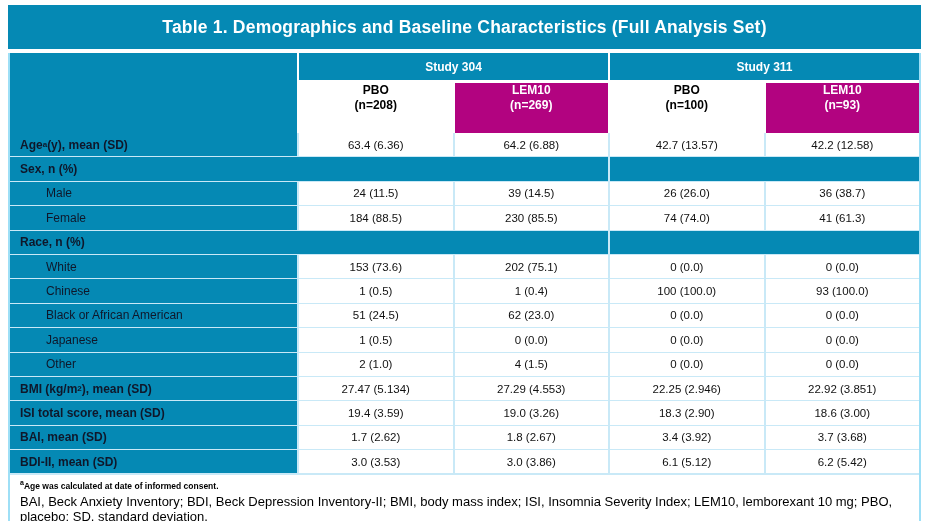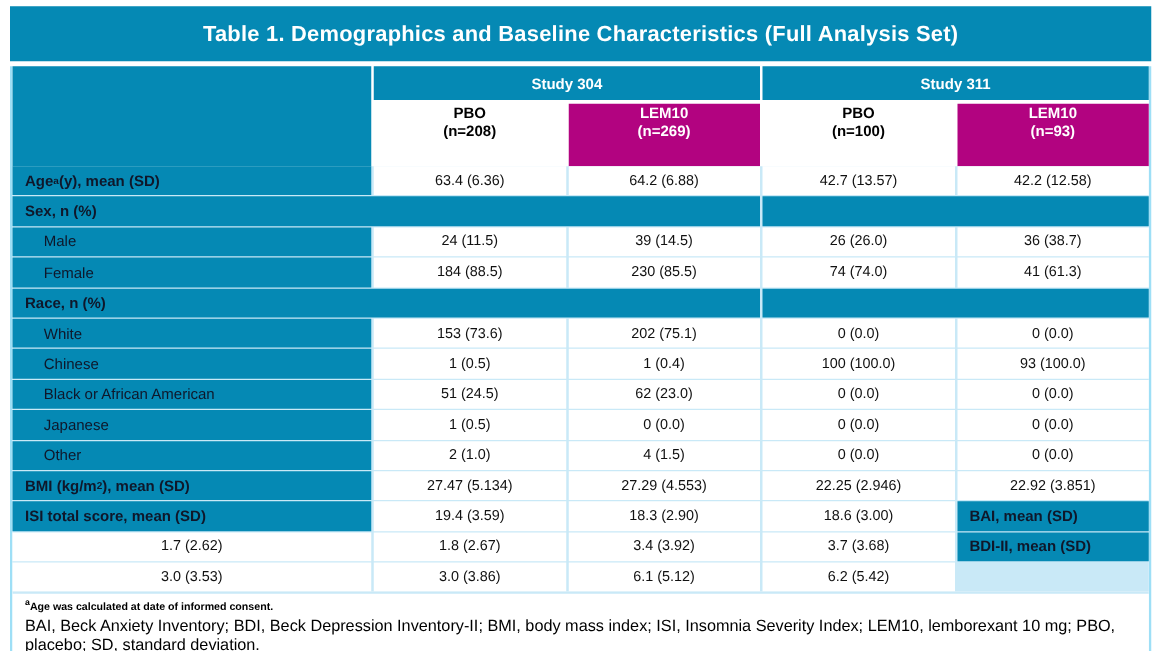--- a/index.html
+++ b/index.html
@@ -58,21 +58,21 @@
     grid-template-columns:287px 1fr 1fr 1fr 1fr;
     grid-auto-rows:23.4px;
     gap:1px 2px;
     background:var(--cyan-light);
     width:100%;
   }
   .cell{display:flex;align-items:center;}
   .val{background:#fff;justify-content:center;font-size:11.5px;color:#111;}
   .lab{background:var(--teal);color:#0f172a;font-size:12px;}
   .lab.metric,.lab.section{font-weight:bold;padding-left:10px;}
-  .lab.sub{font-weight:normal;padding-left:25px;}
+  .lab.sub{font-weight:normal;padding-left:36px;}
   .lab sup,.hsup{font-size:8px;vertical-align:super;line-height:0;}
   .sec-left{grid-column:1 / span 3;}
   .sec-right{grid-column:4 / span 2;}
   
   .footer{
     background:#fff;border-top:2px solid var(--cyan-light);
     padding:4px 10px 6px 10px;
   }
   .fn1{font-size:8.5px;font-weight:bold;color:#000;margin-bottom:3px;}
   .fn1 sup{font-size:7px;font-weight:bold;}
@@ -165,20 +165,21 @@
           <span>BMI (kg/m</span>
           <sup>2</sup>
           <span>), mean (SD)</span>
         </div>
         <div class="cell val">27.47 (5.134)</div>
         <div class="cell val">27.29 (4.553)</div>
         <div class="cell val">22.25 (2.946)</div>
         <div class="cell val">22.92 (3.851)</div>
         <div class="cell lab metric">ISI total score, mean (SD)</div>
         <div class="cell val">19.4 (3.59)</div>
+        <div class="cell val">19.0 (3.26)</div>
         <div class="cell val">18.3 (2.90)</div>
         <div class="cell val">18.6 (3.00)</div>
         <div class="cell lab metric">BAI, mean (SD)</div>
         <div class="cell val">1.7 (2.62)</div>
         <div class="cell val">1.8 (2.67)</div>
         <div class="cell val">3.4 (3.92)</div>
         <div class="cell val">3.7 (3.68)</div>
         <div class="cell lab metric">BDI-II, mean (SD)</div>
         <div class="cell val">3.0 (3.53)</div>
         <div class="cell val">3.0 (3.86)</div>

